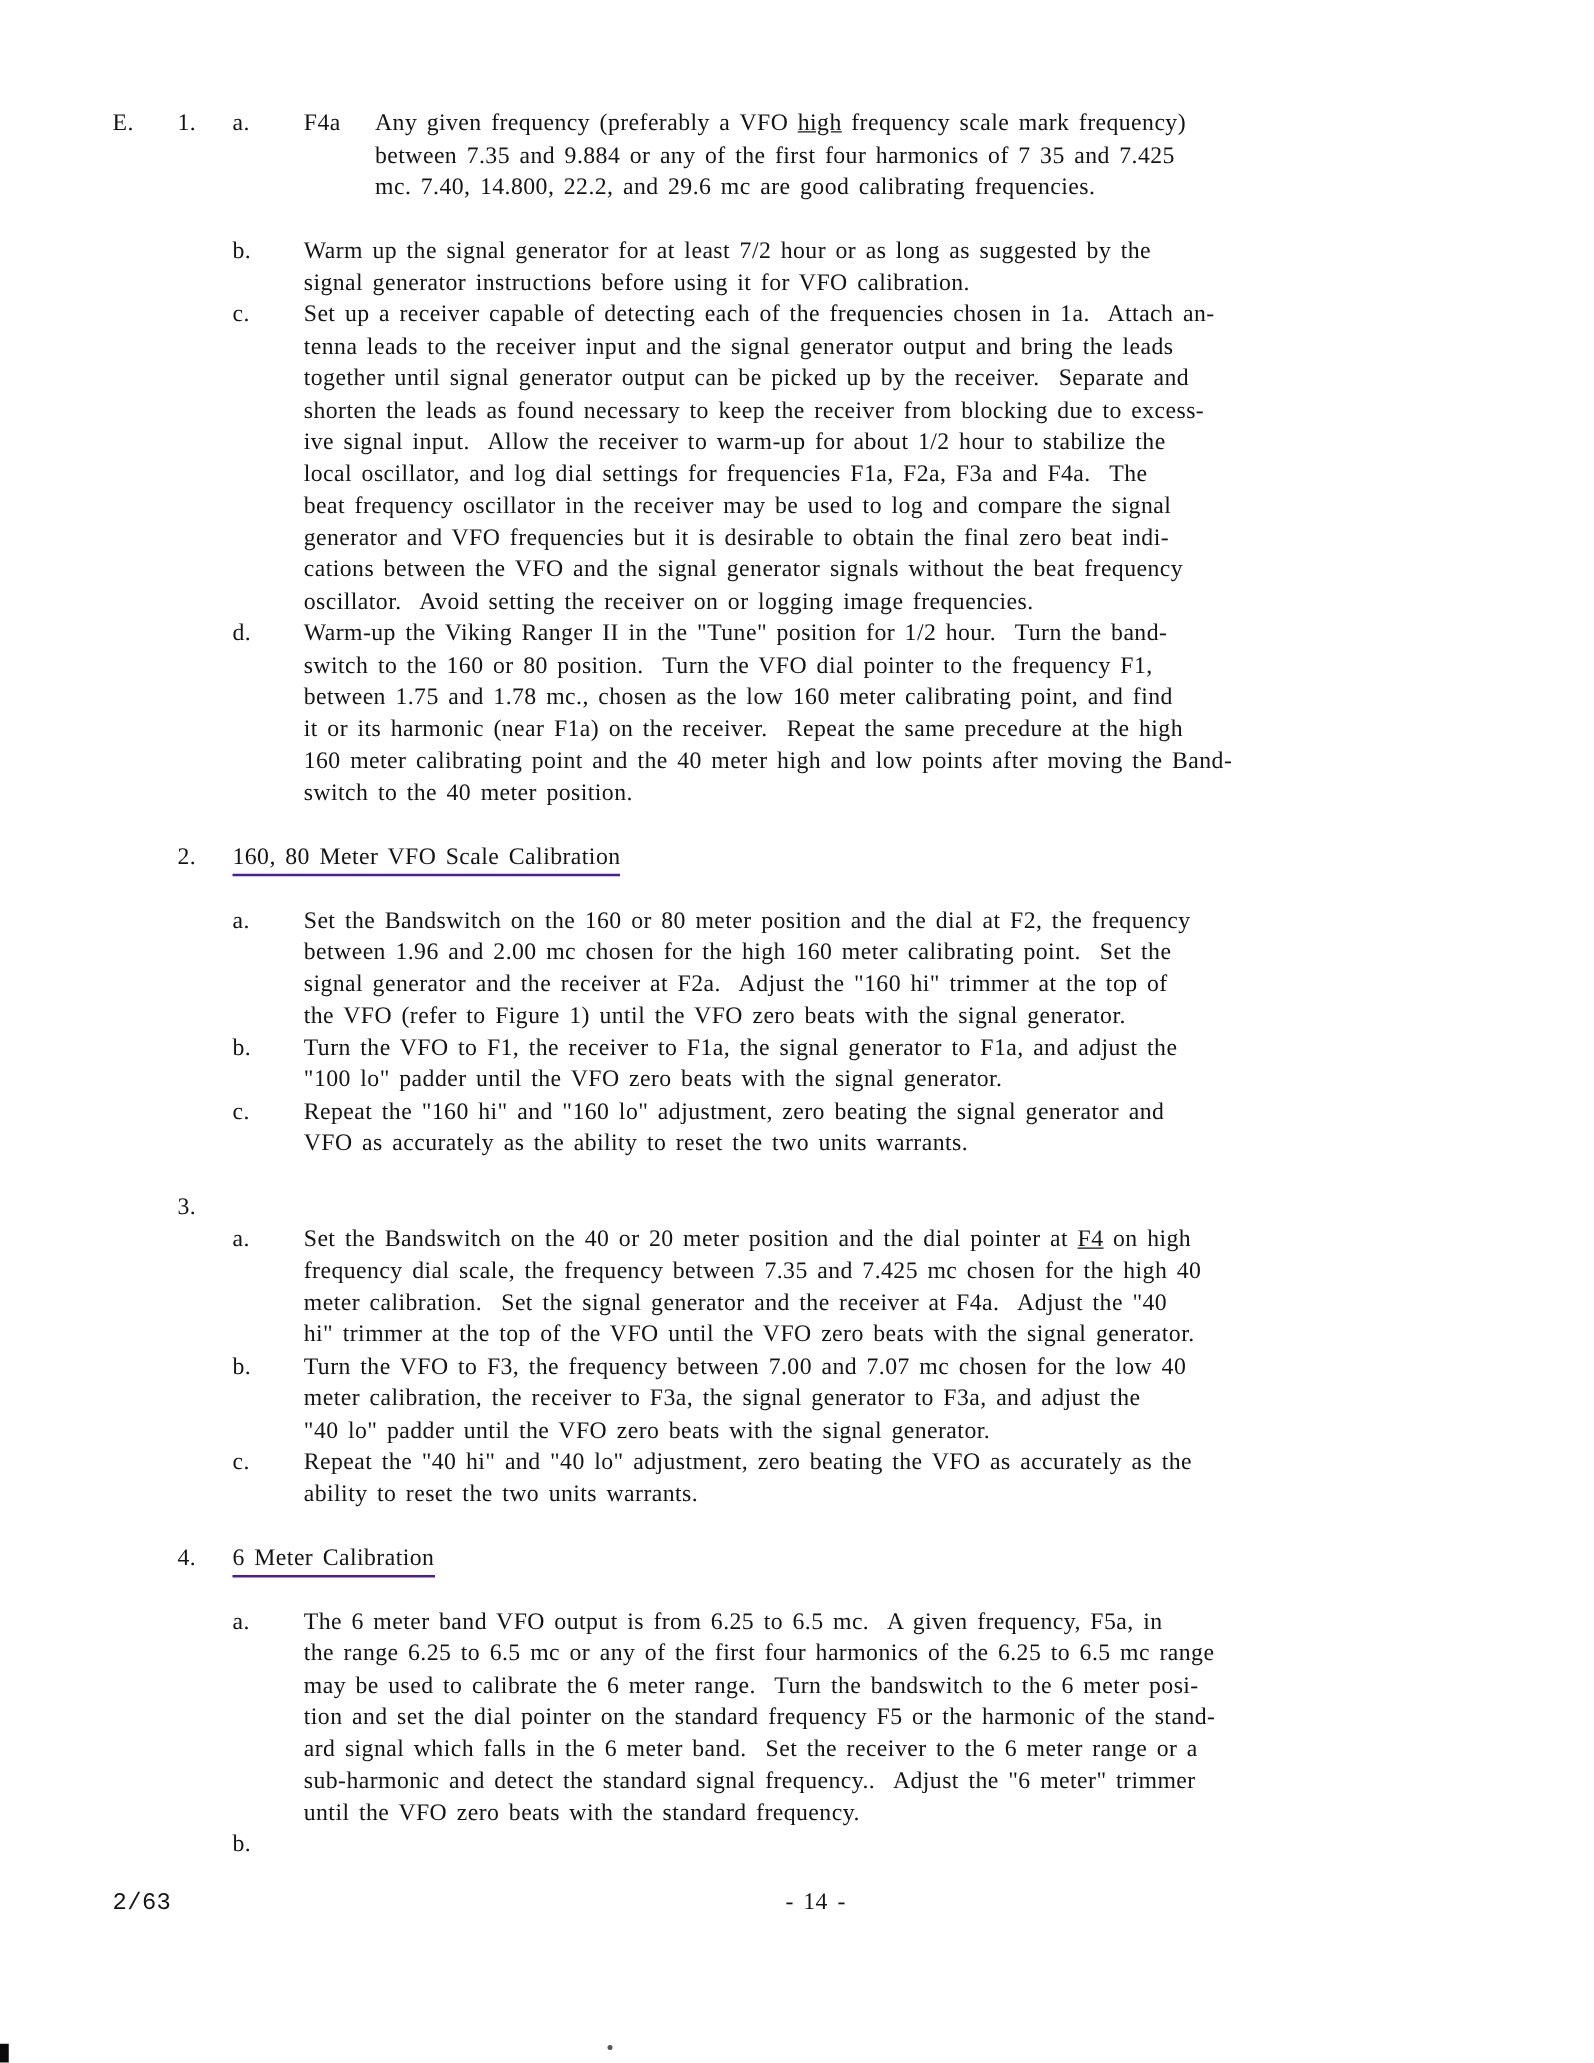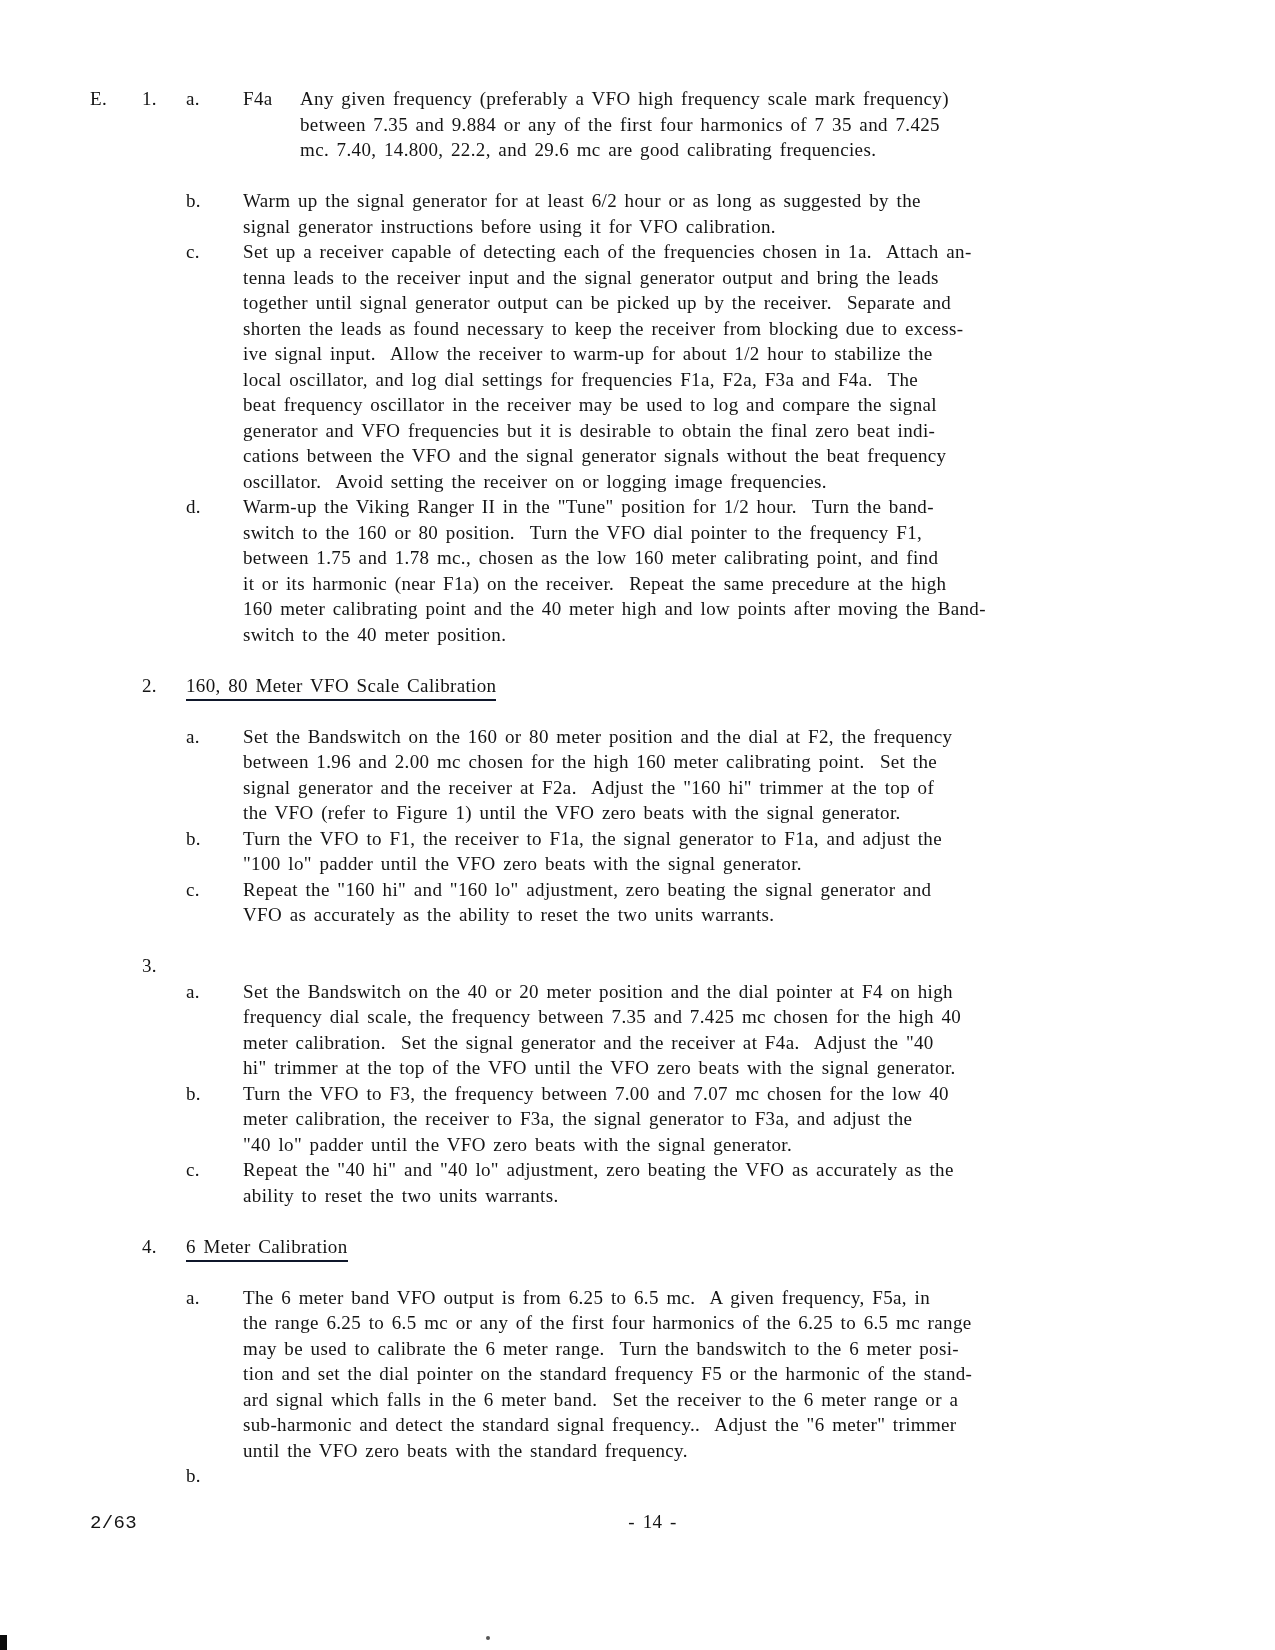--- a/index.html
+++ b/index.html
@@ -32,25 +32,25 @@
   .sec-body { flex: 1 1 auto; min-width: 0; }
   .items { }
   .item { display: flex; align-items: flex-start; }
   .col-label { flex: none; width: 57px; white-space: pre; }
   .col-tag   { flex: none; width: 57px; white-space: pre; font-family: Liberation Serif, serif; }
   .text { flex: none; white-space: pre; }
   .gap-after { margin-bottom: 25.5px; }
   .section { margin-top: 25.5px; }
   .sec-items { margin-top: 25.5px; }
   .sec-title-text {
-    border-bottom: 2px solid #0f172a;
+    border-bottom: 2px solid #4c1d95;
     padding-bottom: 3px;
     white-space: pre;
   }
-  .u { }
+  .u { text-decoration: underline; }
   .footer {
     margin-top: 20px;
     position: relative;
     height: 26px;
   }
   .footer-left { white-space: pre; font-family: Liberation Mono, monospace; }
   .footer-center {
     position: absolute;
     left: 50%;
     top: 0;
@@ -87,21 +87,21 @@
       <div class="items">
         <div class="item gap-after">
           <div class="col-label">a.</div>
           <div class="col-tag">F4a</div>
           <div class="text"><span>Any given frequency (preferably a VFO </span><span class="u">high</span><span> frequency scale mark frequency)
 between 7.35 and 9.884 or any of the first four harmonics of 7 35 and 7.425
 mc. 7.40, 14.800, 22.2, and 29.6 mc are good calibrating frequencies.</span></div>
         </div>
         <div class="item">
           <div class="col-label">b.</div>
-          <div class="text">Warm up the signal generator for at least 6/2 hour or as long as suggested by the
+          <div class="text">Warm up the signal generator for at least 7/2 hour or as long as suggested by the
 signal generator instructions before using it for VFO calibration.</div>
         </div>
         <div class="item">
           <div class="col-label">c.</div>
           <div class="text">Set up a receiver capable of detecting each of the frequencies chosen in 1a.  Attach an-
 tenna leads to the receiver input and the signal generator output and bring the leads
 together until signal generator output can be picked up by the receiver.  Separate and
 shorten the leads as found necessary to keep the receiver from blocking due to excess-
 ive signal input.  Allow the receiver to warm-up for about 1/2 hour to stabilize the
 local oscillator, and log dial settings for frequencies F1a, F2a, F3a and F4a.  The

